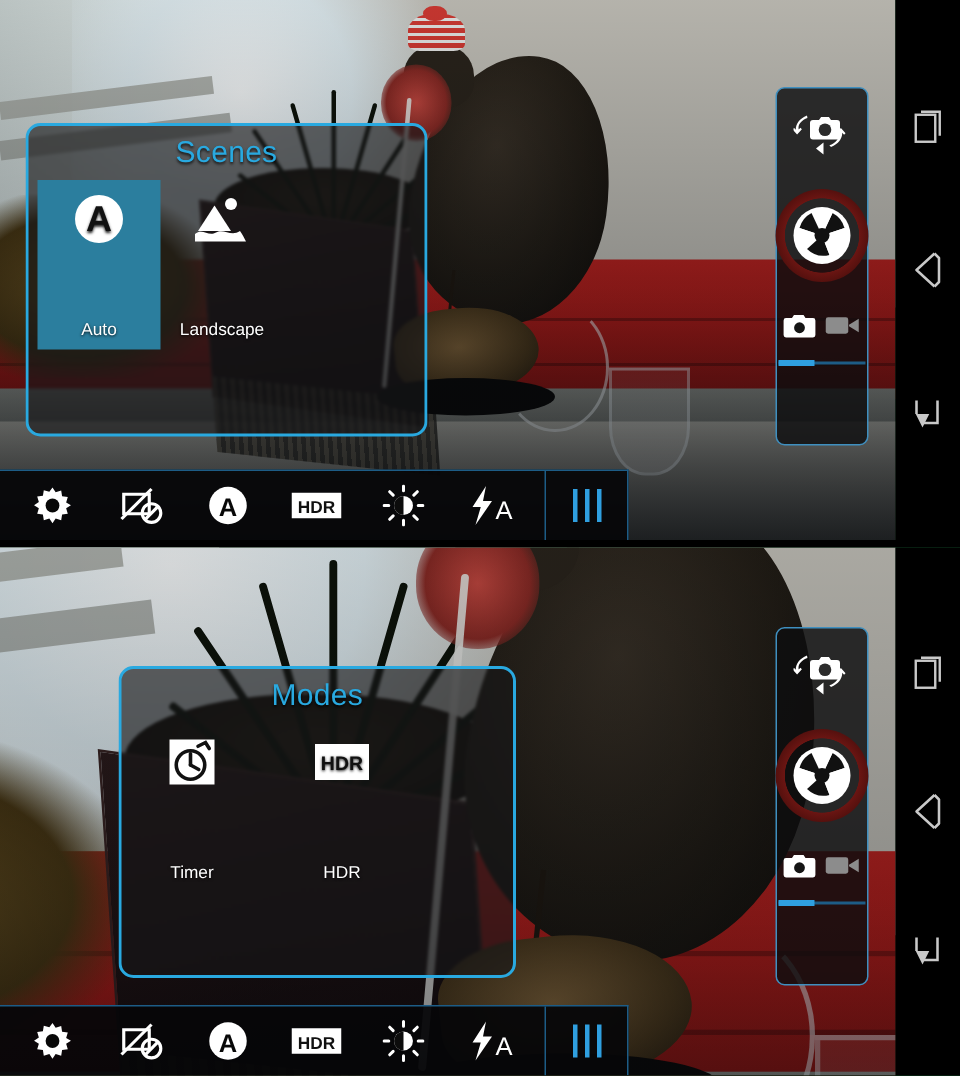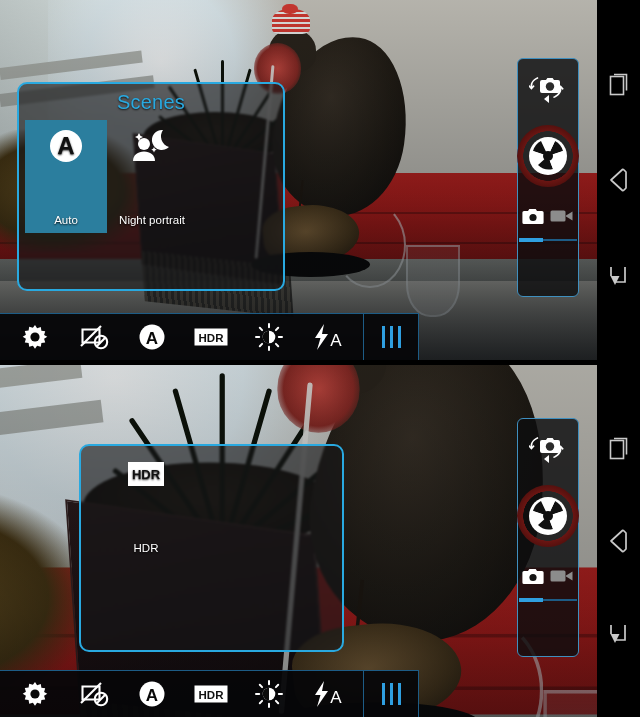--- a/index.html
+++ b/index.html
@@ -237,33 +237,31 @@
         <div class="glyph">
           <svg width="38" height="38" viewBox="0 0 38 38">
             <circle cx="19" cy="19" r="16" fill="#fff"></circle>
             <text x="19" y="27" text-anchor="middle" font-family="Liberation Sans, sans-serif" font-size="24" font-weight="bold" fill="#111">A</text>
           </svg>
         </div>
         <div class="label">Auto</div>
       </div>
 
 
-
-      <div class="tile" style="margin-left:4px;">
+      <div class="tile">
         <div class="glyph">
-          <svg width="44" height="38" viewBox="0 0 44 38">
-            <circle cx="14" cy="17" r="6" fill="#fff"></circle>
-            <path d="M3 34c0-6 5-9.5 11-9.5S25 28 25 34z" fill="#fff"></path>
-            <path d="M33 3a10 10 0 1 0 6 17 11 11 0 0 1-6-17z" fill="#fff"></path>
-            <path d="M9 6l1.4 2.7L13 10l-2.6 1.3L9 14l-1.4-2.7L5 10l2.6-1.3z" fill="#fff"></path>
-            <path d="M24 20l.9 1.8 1.8.9-1.8.9-.9 1.8-.9-1.8-1.8-.9 1.8-.9z" fill="#fff"></path>
+          <svg width="40" height="38" viewBox="0 0 40 38">
+            <circle cx="26" cy="9" r="4" fill="#fff"></circle>
+            <path d="M4 27 L15 10 L26 27 Z" fill="#fff"></path>
+            <path d="M2 29c5-4 9 2 14-1s10 3 16-1c2 3 3 5 4 7H2z" fill="#fff"></path>
           </svg>
         </div>
-        <div class="label">Night portrait</div>
-      </div>
+        <div class="label">Landscape</div>
+      </div>
+
 
     </div>
   </div>
 
   <div class="ctrl-strip" style="left:517px; top:58px; width:62px; height:239px;">
     <div class="ctrl-switch">
       <svg width="38" height="32" viewBox="0 0 38 32">
         <path d="M13 7h4l1.4-2h5.2L25 7h4a2 2 0 0 1 2 2v9a2 2 0 0 1-2 2H13a2 2 0 0 1-2-2V9a2 2 0 0 1 2-2z" fill="#fff"></path>
         <circle cx="21" cy="13.5" r="4.2" fill="#2b2b2b"></circle>
         <path d="M9 4C4 6 1.5 9.5 1.5 13.5l-1.2-1.4-1 1.1 3.1 3.5 3.2-3.5-1-1.1-1.1 1.3C2.7 10.2 5 7.2 9.3 5.6z" fill="#fff"></path>
@@ -420,24 +418,37 @@
       <div class="vf-wire"></div>
       <div class="vf-wood"></div>
       <div class="vf-base"></div>
       <div class="vf-hoop"></div>
       <div class="vf-glass"></div>
       <div class="vf-shade"></div>
     </div>
   </div>
 
   <div class="panel" style="left:79px; top:79px; width:265px; height:208px;">
+    <div class="panel-title">Modes</div>
     <div class="panel-grid">
 
 
 
+      <div class="tile">
+        <div class="glyph">
+          <svg width="36" height="36" viewBox="0 0 36 36">
+            <rect x="3" y="3" width="30" height="30" fill="#fff"></rect>
+            <circle cx="17" cy="20" r="9.5" fill="none" stroke="#111" stroke-width="2.4"></circle>
+            <path d="M17 20 L17 12.5" stroke="#111" stroke-width="2.4" stroke-linecap="round"></path>
+            <path d="M17 20 L22.5 23" stroke="#111" stroke-width="2.4" stroke-linecap="round"></path>
+            <path d="M22 7.5 L27 5 L29.5 9" stroke="#111" stroke-width="2.4" fill="none" stroke-linecap="round"></path>
+          </svg>
+        </div>
+        <div class="label">Timer</div>
+      </div>
 
       <div class="tile" style="margin-left:18px;">
         <div class="glyph">
           <svg width="42" height="30" viewBox="0 0 42 30">
             <rect x="3" y="3" width="36" height="24" fill="#fff"></rect>
             <text x="21" y="20" text-anchor="middle" font-family="Liberation Sans, sans-serif" font-size="13" font-weight="bold" fill="#111">HDR</text>
           </svg>
         </div>
         <div class="label">HDR</div>
       </div>

